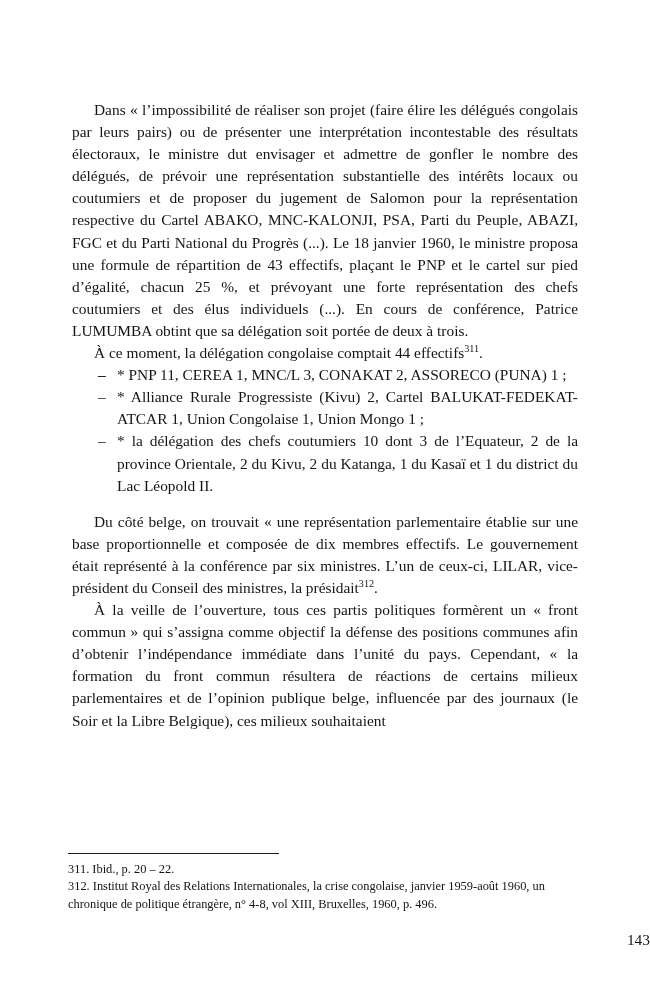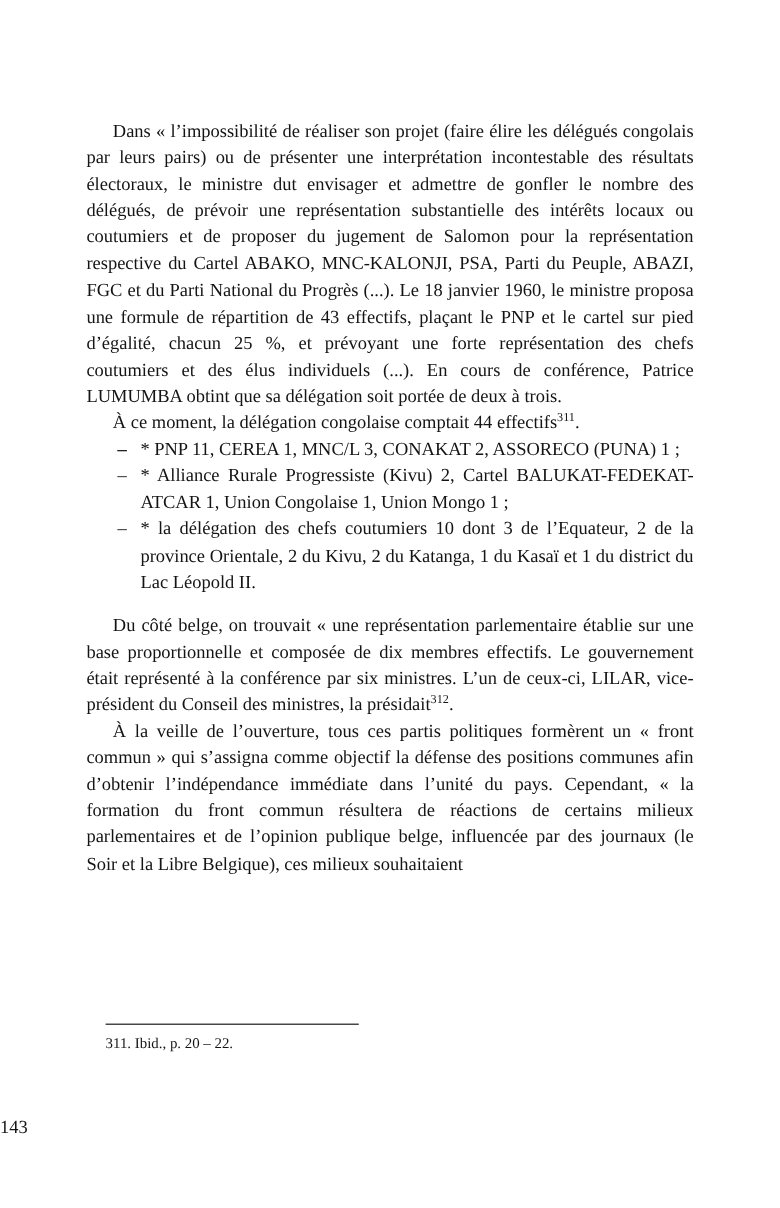--- a/index.html
+++ b/index.html
@@ -54,21 +54,21 @@
     left: 26px;
     top: 0;
     font-size: 15.4px;
     line-height: 22.1px;
   }
   .list-gap-after {
     height: 14px;
   }
   .footnote-area {
     position: absolute;
-    left: 88px;
+    left: 68px;
     top: 853px;
     width: 506px;
   }
   .footnote-rule {
     width: 211px;
     height: 0;
     border-top: 1px solid #1a1a1a;
     margin: 0 0 7px 0;
   }
   p.footnote {
@@ -76,21 +76,21 @@
     font-size: 12.4px;
     line-height: 17.4px;
     text-align: left;
     text-indent: 0;
   }
   .page-number {
     position: absolute;
     left: 0;
     right: 0;
     top: 930px;
-    text-align: left;
+    text-align: right;
     font-size: 15.4px;
     line-height: 20px;
   }
   sup {
     font-size: 0.66em;
     vertical-align: super;
     line-height: 0;
   }
 </style>
 </head>
@@ -117,17 +117,18 @@
 
     <p class="body-par"><span>Du côté belge, on trouvait «&nbsp;une représentation parlementaire établie sur une base proportionnelle et composée de dix membres effectifs. Le gouvernement était représenté à la conférence par six ministres. L’un de ceux-ci, LILAR, vice-président du Conseil des ministres, la présidait</span><sup>312</sup><span>.</span></p>
 
     <p class="body-par">À la veille de l’ouverture, tous ces partis politiques formèrent un «&nbsp;front commun&nbsp;» qui s’assigna comme objectif la défense des positions communes afin d’obtenir l’indépendance immédiate dans l’unité du pays. Cependant, «&nbsp;la formation du front commun résultera de réactions de certains milieux parlementaires et de l’opinion publique belge, influencée par des journaux (le Soir et la Libre Belgique), ces milieux souhaitaient</p>
 
   </div>
 
   <div class="footnote-area">
     <div class="footnote-rule"></div>
     <p class="footnote">311. Ibid., p. 20 – 22.</p>
+    <p class="footnote">312. Institut Royal des Relations Internationales, la crise congolaise, janvier 1959-août 1960, un chronique de politique étrangère, n° 4-8, vol XIII, Bruxelles, 1960, p. 496.</p>
   </div>
 
   <div class="page-number">143</div>
 
 </div>
 
 </body></html>

